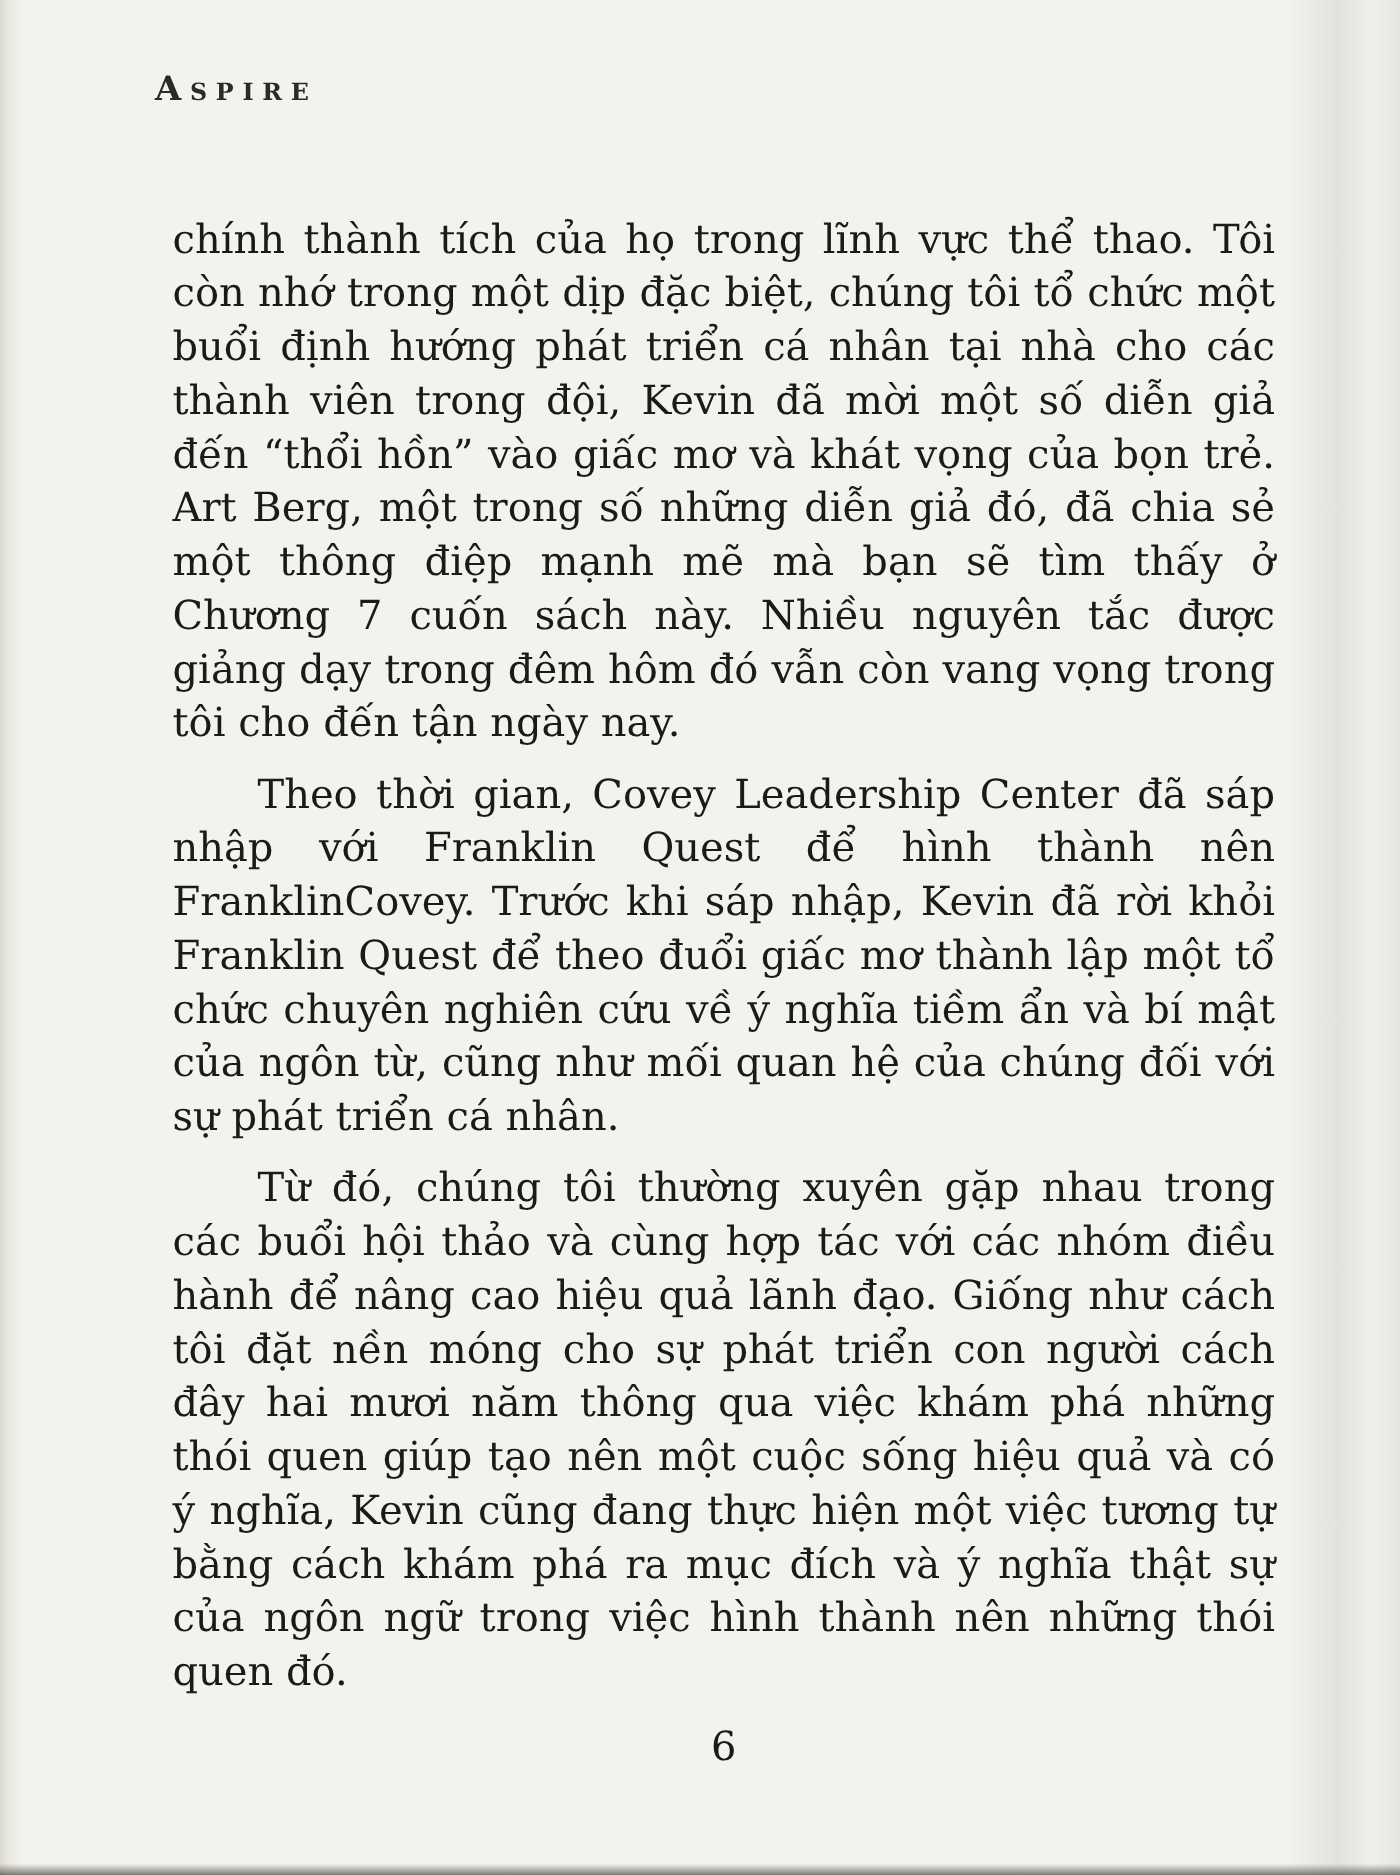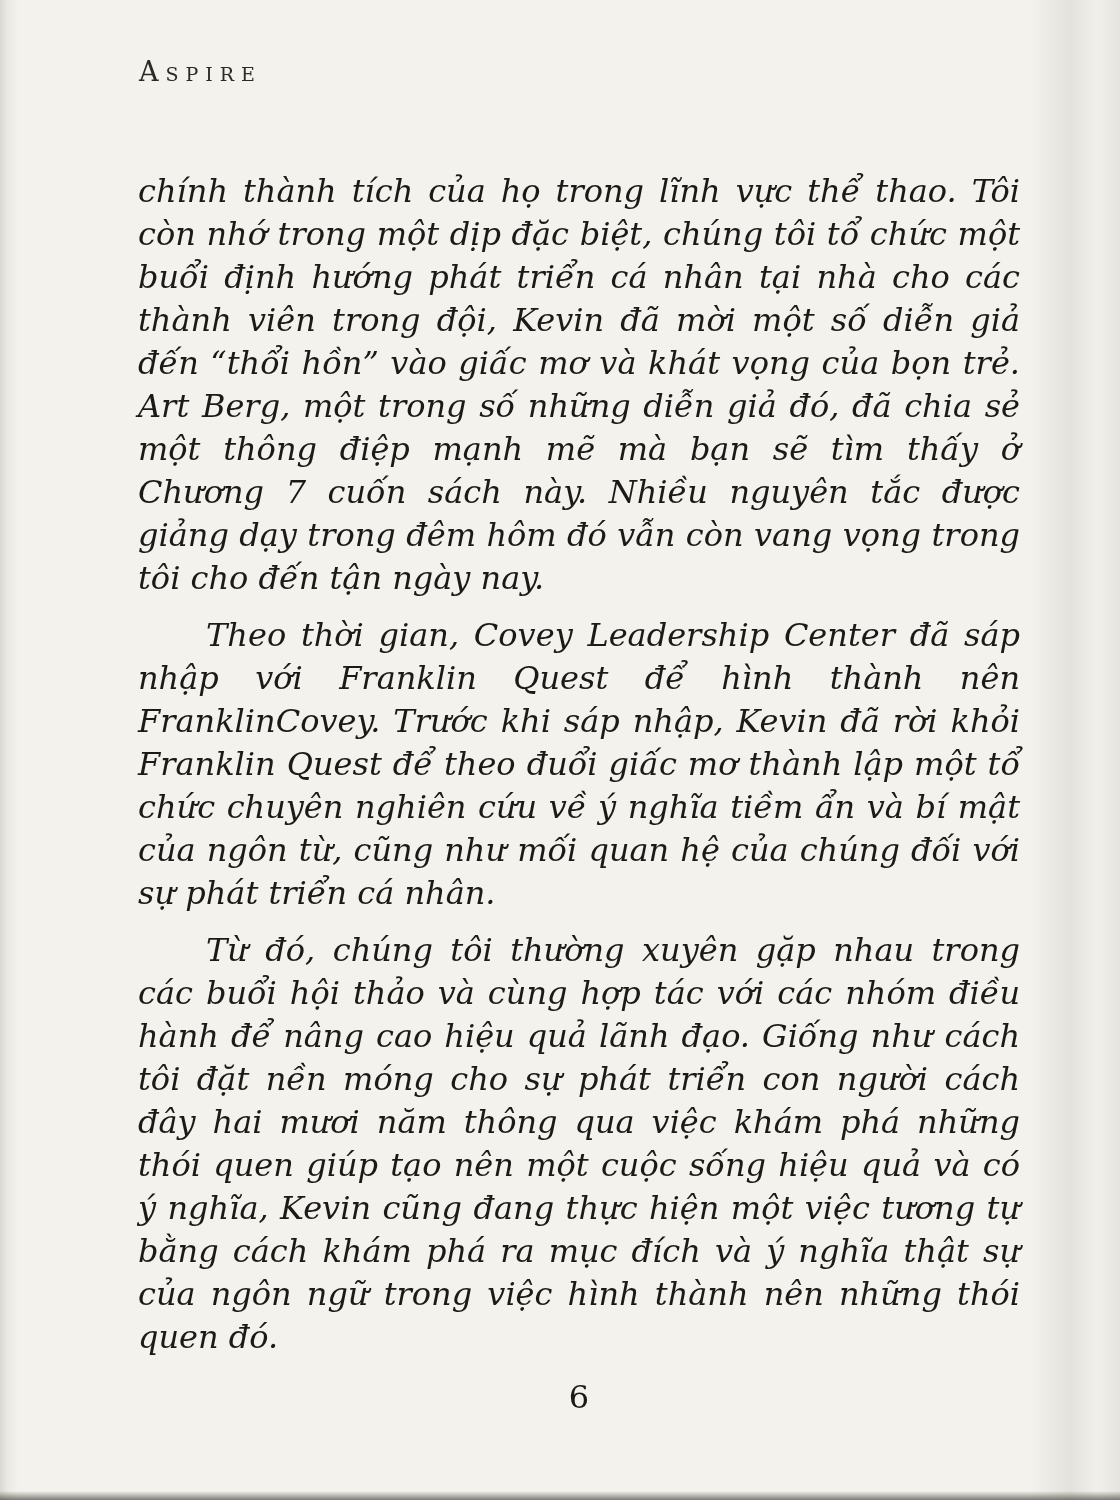--- a/index.html
+++ b/index.html
@@ -18,34 +18,34 @@
   .scan-right-shade {
     position:absolute; right:0; top:0; bottom:0; width:90px;
     background:linear-gradient(90deg, rgba(110,108,98,0) 0%, rgba(110,108,98,0.12) 45%, rgba(110,108,98,0.02) 75%, rgba(110,108,98,0.10) 100%);
   }
   .scan-bottom-edge {
     position:absolute; left:0; right:0; bottom:0; height:9px;
     background:linear-gradient(180deg, rgba(62,60,52,0) 0%, rgba(62,60,52,0.45) 70%, rgba(62,60,52,0.65) 100%);
   }
 
   .running-head {
-    position:absolute; left:139px; top:56px;
+    position:absolute; left:124px; top:56px;
     font-size:19px; letter-spacing:7px;
-    color:#2b2a27; font-weight:400;
+    color:#2b2a27; font-weight:700;
   }
   .running-head::first-letter { font-size:27px; letter-spacing:7px; }
 
   .page-body {
     position:absolute; left:138px; top:170px; width:882px;
     font-size:32px; line-height:43px;
     color:#1b1a18;
     text-align:justify;
     text-rendering:optimizeLegibility;
   }
-  .page-body p.para { margin:0 0 14px 0;font-style:italic; }
+  .page-body p.para { margin:0 0 14px 0; }
   .page-body p.para.indent { text-indent:68px; }
 
   .page-footer {
     position:absolute; left:138px; top:1378px; width:882px;
     text-align:center; font-size:32px; color:#1b1a18;
   }
 </style>
 </head>
 <body>
 

